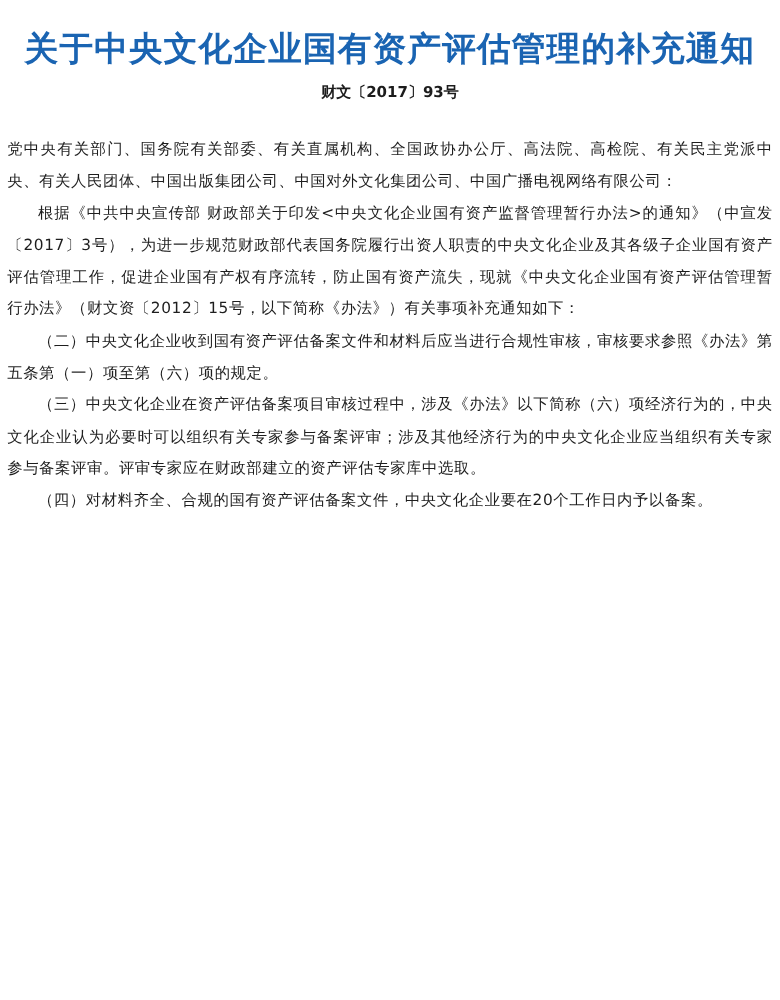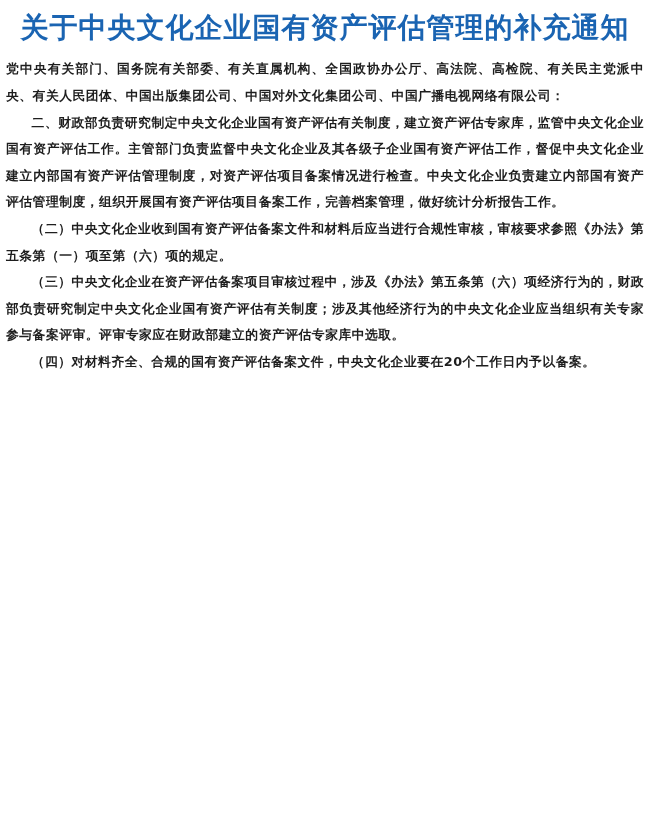--- a/index.html
+++ b/index.html
@@ -5,21 +5,21 @@
   html, body {
     margin: 0;
     padding: 0;
     background: #ffffff;
   }
   .page {
     width: 650px;
     height: 833px;
     background: #ffffff;
     box-sizing: border-box;
-    padding: 8px 6px 0 6px;
+    padding: 21px 6px 0 6px;
     font-family: "DejaVu Sans", "Liberation Sans", sans-serif;
     overflow: hidden;
   }
   .doc-title {
     text-align: center;
     color: #1a64b2;
     font-family: "DejaVu Serif", "Liberation Serif", serif;
     font-weight: bold;
     font-size: 28px;
     letter-spacing: 1px;
@@ -36,32 +36,32 @@
   .doc-body {
     color: #1e1e1e;
     font-size: 12.8px;
     line-height: 26.6px;
     text-align: justify;
     letter-spacing: 0.5px;
   }
   .doc-body p {
     margin: 0;
     text-indent: 2em;
-    font-weight: bold;
   }
   .doc-body p.no-indent {
     text-indent: 0;
   }
 </style>
 </head>
 <body>
 
 <div class="page">
   <h1 class="doc-title">关于中央文化企业国有资产评估管理的补充通知</h1>
+  <div class="doc-number">财文〔2017〕93号</div>
   <div class="doc-body">
     <p class="no-indent">党中央有关部门、国务院有关部委、有关直属机构、全国政协办公厅、高法院、高检院、有关民主党派中央、有关人民团体、中国出版集团公司、中国对外文化集团公司、中国广播电视网络有限公司：</p>
-    <p>二、财政部负责研究制定中央文化企业国有资产评估有关制度，建立资产评估专家库，监管中央文化企业国有资产评估工作。主管部门负责监督中央文化企业及其各级子企业国有资产评估工作，督促中央文化企业建立内部国有资产评估管理制度，对资产评估项目备案情况进行检查。中央文化企业负责建立内部国有资产评估管理制度，组织开展国有资产评估项目备案工作，完善档案管理，做好统计分析报告工作。</p>
+    <p>根据《中共中央宣传部 财政部关于印发&lt;中央文化企业国有资产监督管理暂行办法&gt;的通知》（中宣发〔2017〕3号），为进一步规范财政部代表国务院履行出资人职责的中央文化企业及其各级子企业国有资产评估管理工作，促进企业国有产权有序流转，防止国有资产流失，现就《中央文化企业国有资产评估管理暂行办法》（财文资〔2012〕15号，以下简称《办法》）有关事项补充通知如下：</p>
     <p>（二）中央文化企业收到国有资产评估备案文件和材料后应当进行合规性审核，审核要求参照《办法》第五条第（一）项至第（六）项的规定。</p>
-    <p>（三）中央文化企业在资产评估备案项目审核过程中，涉及《办法》第五条第（六）项经济行为的，财政部负责研究制定中央文化企业国有资产评估有关制度；涉及其他经济行为的中央文化企业应当组织有关专家参与备案评审。评审专家应在财政部建立的资产评估专家库中选取。</p>
+    <p>（三）中央文化企业在资产评估备案项目审核过程中，涉及《办法》以下简称（六）项经济行为的，中央文化企业认为必要时可以组织有关专家参与备案评审；涉及其他经济行为的中央文化企业应当组织有关专家参与备案评审。评审专家应在财政部建立的资产评估专家库中选取。</p>
     <p>（四）对材料齐全、合规的国有资产评估备案文件，中央文化企业要在20个工作日内予以备案。</p>
 
   </div>
 </div>
 
 </body></html>

